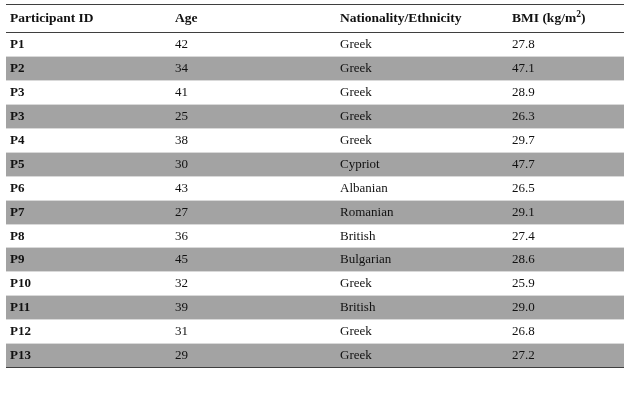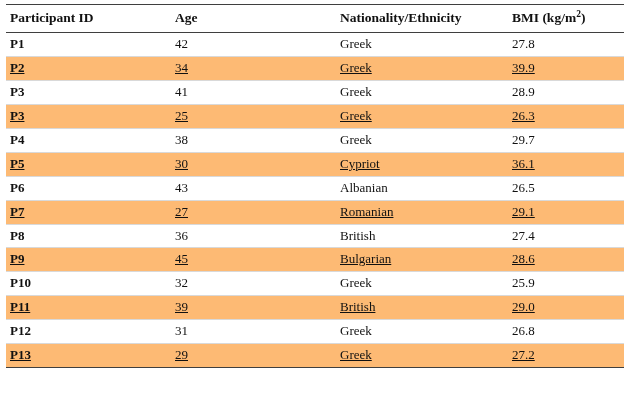--- a/index.html
+++ b/index.html
@@ -46,22 +46,21 @@
     font-size: 13px;
     padding: 4px 4px 4px 4px;
     border-bottom: 0.8px solid #d9d9d9;
     white-space: nowrap;
     line-height: 1.15;
   }
   tbody td.id-cell {
     font-weight: bold;
   }
   tbody tr.shaded td {
-    background: #fdba74;
-    text-decoration: underline;
+    background: #a3a3a3;
   }
   tbody tr:last-child td {
     border-bottom: 1.6px solid #3f3f3f;
   }
   sup {
     font-size: 9.5px;
     vertical-align: super;
     line-height: 0;
   }
 </style>
@@ -88,21 +87,21 @@
         <tr>
           <td class="id-cell">P1</td>
           <td>42</td>
           <td>Greek</td>
           <td>27.8</td>
         </tr>
         <tr class="shaded">
           <td class="id-cell">P2</td>
           <td>34</td>
           <td>Greek</td>
-          <td>39.9</td>
+          <td>47.1</td>
         </tr>
         <tr>
           <td class="id-cell">P3</td>
           <td>41</td>
           <td>Greek</td>
           <td>28.9</td>
         </tr>
         <tr class="shaded">
           <td class="id-cell">P3</td>
           <td>25</td>
@@ -112,21 +111,21 @@
         <tr>
           <td class="id-cell">P4</td>
           <td>38</td>
           <td>Greek</td>
           <td>29.7</td>
         </tr>
         <tr class="shaded">
           <td class="id-cell">P5</td>
           <td>30</td>
           <td>Cypriot</td>
-          <td>36.1</td>
+          <td>47.7</td>
         </tr>
         <tr>
           <td class="id-cell">P6</td>
           <td>43</td>
           <td>Albanian</td>
           <td>26.5</td>
         </tr>
         <tr class="shaded">
           <td class="id-cell">P7</td>
           <td>27</td>

